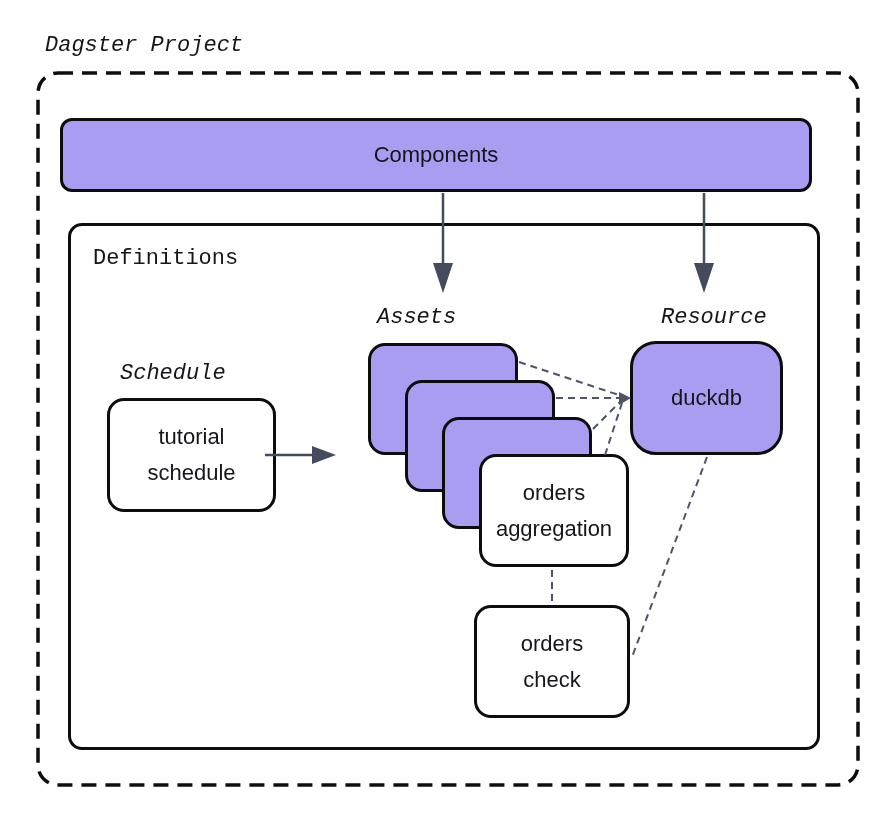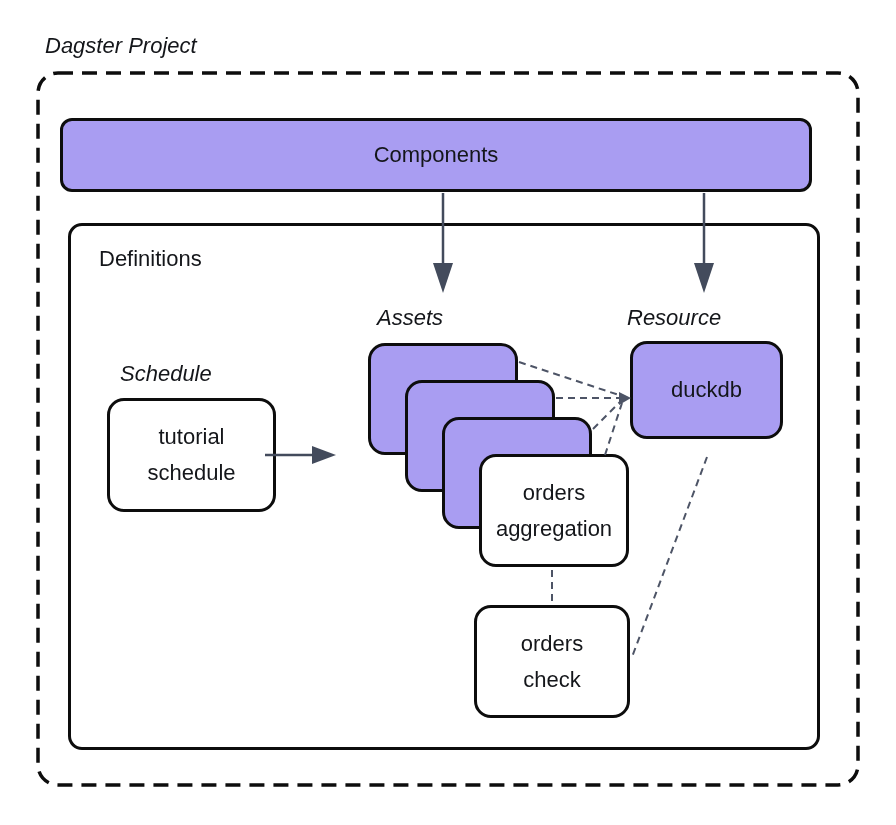--- a/index.html
+++ b/index.html
@@ -9,21 +9,21 @@
   }
   .canvas {
     position: relative;
     width: 896px;
     height: 825px;
     background: var(--background, #ffffff);
     font-family: "Liberation Sans", sans-serif;
     color: var(--text-color, #14161a);
     overflow: hidden;
   }
-  .abs { position: absolute; }
+  .abs { position: absolute; font-family: Liberation Mono, monospace; }
   .lbl {
     font-size: 22px;
     line-height: 1.2;
     color: var(--text-color, #14161a);
     white-space: pre-line;
   }
   .italic { font-style: italic; }
   .node {
     position: absolute;
     box-sizing: border-box;
@@ -83,43 +83,43 @@
   }
 </style>
 </head>
 <body>
 
 <div class="canvas">
 
   <div class="abs lbl italic" style="left:45px; top:33px;">Dagster Project</div>
 
   <div class="container-box" style="left:68px; top:223px; width:752px; height:527px;"></div>
-  <div class="abs lbl" style="left:93px; top:246px;margin-left:6px;">Definitions</div>
+  <div class="abs lbl" style="left:93px; top:246px;">Definitions</div>
 
   <div class="bar purple" style="left:60px; top:118px; width:752px; height:74px;">
     <span>Components</span>
   </div>
 
   <div class="abs lbl italic" style="left:120px; top:361px;">Schedule</div>
   <div class="node" style="left:107px; top:398px; width:169px; height:114px; border-radius:17px;">
     <span>tutorial
 schedule</span>
   </div>
 
   <div class="abs lbl italic" style="left:377px; top:305px;text-align:right;">Assets</div>
   <div class="node purple" style="left:368px; top:343px; width:150px; height:112px; border-radius:17px; z-index:2;"></div>
   <div class="node purple" style="left:405px; top:380px; width:150px; height:112px; border-radius:17px; z-index:3;"></div>
   <div class="node purple" style="left:442px; top:417px; width:150px; height:112px; border-radius:17px; z-index:4;"></div>
   <div class="node" style="left:479px; top:454px; width:150px; height:113px; border-radius:17px; z-index:5;">
     <span>orders
 aggregation</span>
   </div>
 
-  <div class="abs lbl italic" style="left:627px; top:305px;">Resource</div>
-  <div class="node purple" style="left:630px; top:341px; width:153px; height:98px; border-radius:17px; z-index:2;">
+  <div class="abs lbl italic" style="left:661px; top:305px;">Resource</div>
+  <div class="node purple" style="left:630px; top:341px; width:153px; height:114px; border-radius:26px; z-index:2;">
     <span>duckdb</span>
   </div>
 
   <div class="node" style="left:474px; top:605px; width:156px; height:113px; border-radius:17px; z-index:2;">
     <span>orders
 check</span>
   </div>
 
   <svg class="overlay" width="896" height="825" viewBox="0 0 896 825" style="z-index:6;">
 

